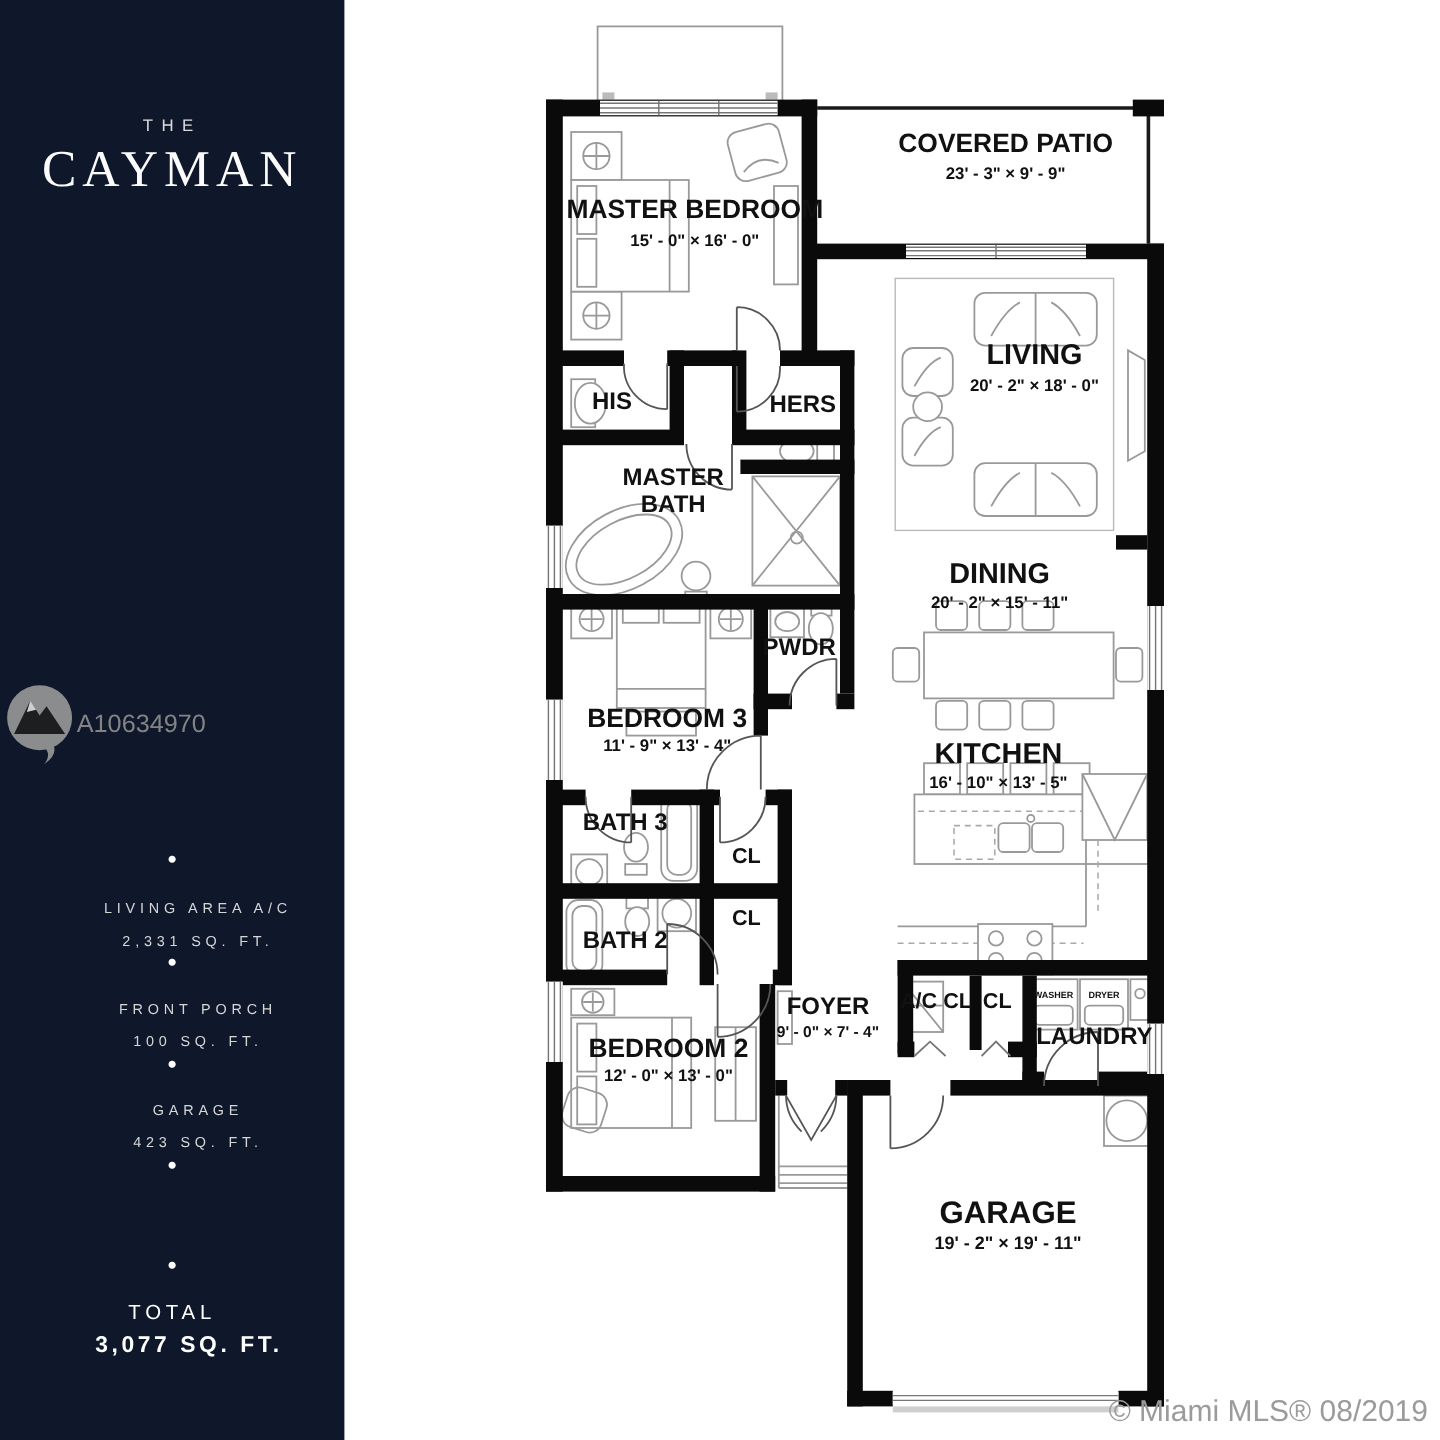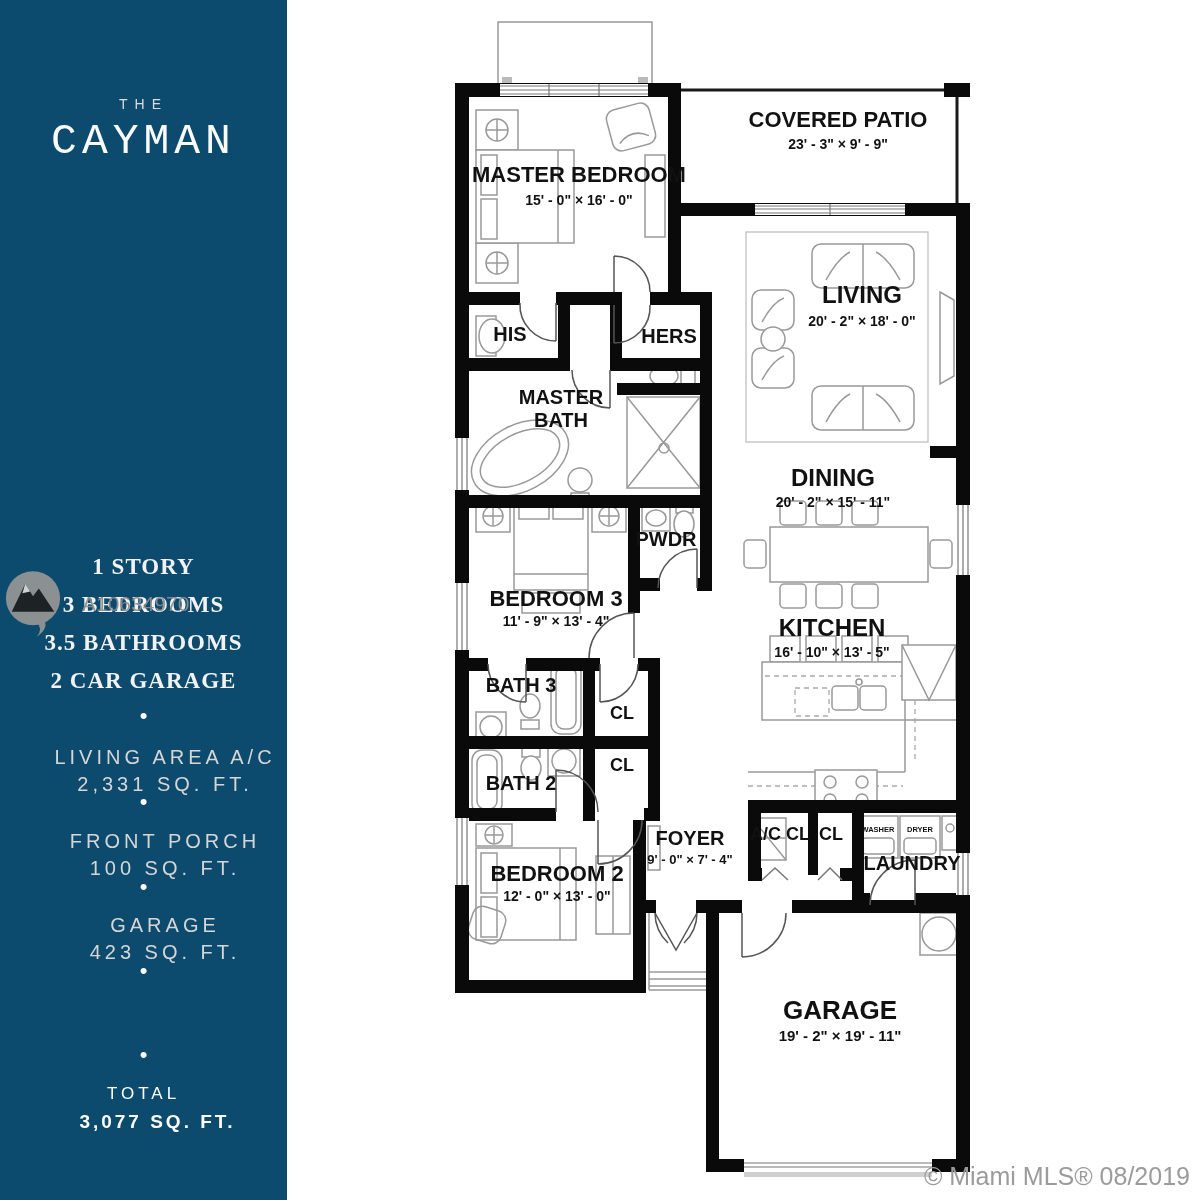--- a/index.html
+++ b/index.html
@@ -1,31 +1,31 @@
 <!DOCTYPE html>
 <html><head>
 <meta charset="utf-8">
 <style>
   html,body{margin:0;padding:0;background:#fff;}
   #page{position:relative;width:1200px;height:1200px;background:#fff;overflow:hidden;
         font-family:"Liberation Sans",sans-serif;}
   
-  #sidebar{position:absolute;left:0;top:0;width:287px;height:1200px;background:#0c4a6e;z-index:2;}
+  #sidebar{position:absolute;left:0;top:0;width:287px;height:1200px;background:#0f172a;z-index:2;}
   .sb{position:absolute;width:100%;text-align:center;color:#efefef;}
   .brand-pre{font-family:"Liberation Sans",sans-serif;font-size:14px;letter-spacing:7px;color:#dcdcdc;}
-  .brand-name{font-family:Liberation Mono, monospace;font-size:43px;letter-spacing:5px;color:#fbfbfb;margin-top:5px;}
+  .brand-name{font-family:Liberation Serif, serif;font-size:43px;letter-spacing:5px;color:#fbfbfb;margin-top:5px;}
   .feature{font-family:"Liberation Serif",serif;font-weight:bold;font-size:23px;letter-spacing:1px;
            line-height:38px;color:#f2f2f2;}
   .dot{color:#fff;font-size:22px;line-height:10px;}
-  .stat-label,.stat-value{font-size:20px;letter-spacing:4px;color:#d6d6d6;line-height:27px;margin-left:43px;}
+  .stat-label,.stat-value{font-size:12px;letter-spacing:4px;color:#d6d6d6;line-height:27px;margin-left:43px;}
   .total-label{font-size:17px;font-weight:normal;letter-spacing:4px;color:#fff;line-height:27px;}
   .total-value{font-size:19px;font-weight:bold;letter-spacing:3px;color:#fff;line-height:29px;margin-left:28px;}
   
   #watermark{position:absolute;left:4px;top:569px;z-index:5;display:flex;align-items:center;opacity:.92;}
-  #watermark .wm-text{font-size:21px;color:#8d8d8d;margin-left:20px;}
+  #watermark .wm-text{font-size:21px;color:#8d8d8d;margin-left:2px;}
   
   #footer{position:absolute;right:10px;top:1162px;font-size:25px;color:#9b9b9b;z-index:4;}
   
   #plan-svg{position:absolute;left:0;top:0;z-index:1;}
   text{font-family:"Liberation Sans",sans-serif;font-weight:bold;fill:#111;}
   .room-name{font-size:22px;}
   .room-name.big{font-size:26px;}
   .room-name.med{font-size:24px;}
   .room-name.sm{font-size:20px;}
   .room-name.xs{font-size:18px;}
@@ -336,26 +336,20 @@
       <text class="tiny" x="920" y="832">DRYER</text>
     </g>
   </svg>
 
   <aside id="sidebar">
     <div class="sb" style="top:96px">
       <div class="brand-pre">THE</div>
       <div class="brand-name">CAYMAN</div>
     </div>
 
-    <div class="sb" style="top:548px">
-      <div class="feature">1 STORY</div>
-      <div class="feature">3 BEDROOMS</div>
-      <div class="feature">3.5 BATHROOMS</div>
-      <div class="feature">2 CAR GARAGE</div>
-    </div>
 
     <div class="sb dot" style="top:711px">•</div>
     <div class="sb" style="top:744px">
       <div class="stat-label">LIVING AREA A/C</div>
       <div class="stat-value">2,331 SQ. FT.</div>
     </div>
     <div class="sb dot" style="top:797px">•</div>
     <div class="sb" style="top:828px">
       <div class="stat-label">FRONT PORCH</div>
       <div class="stat-value">100 SQ. FT.</div>

